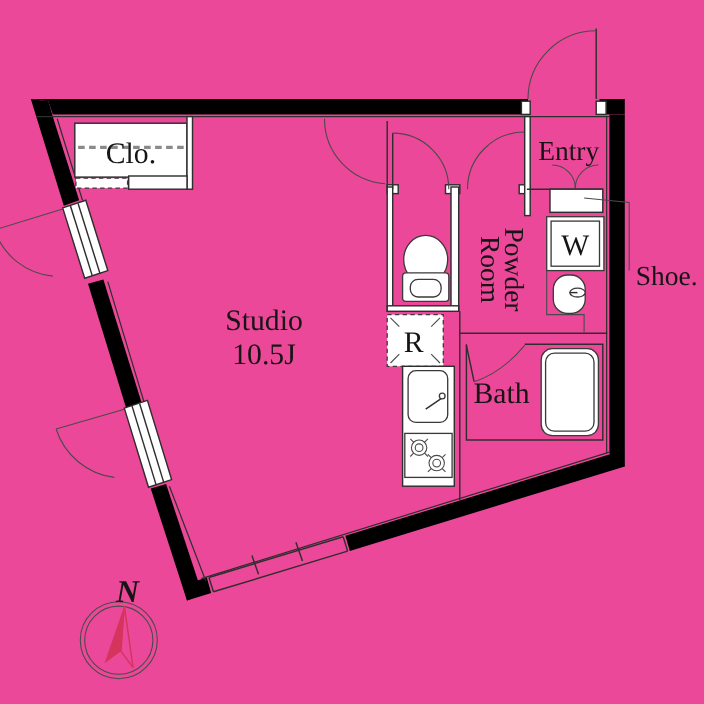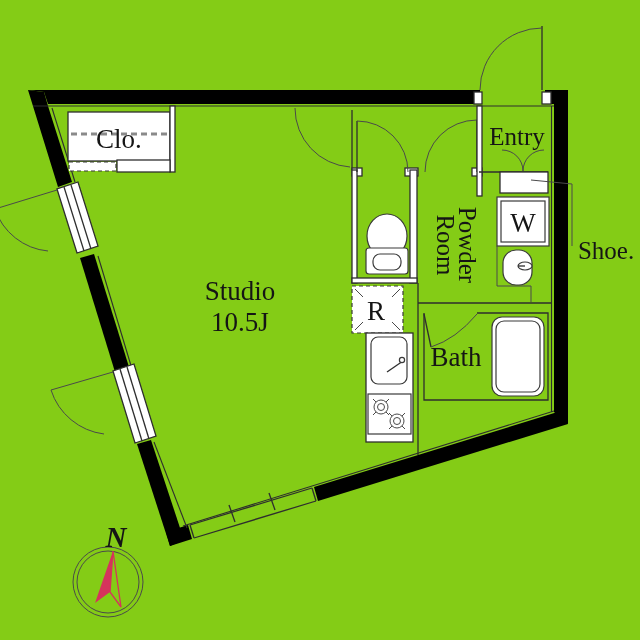--- a/index.html
+++ b/index.html
@@ -1,16 +1,16 @@
 <!DOCTYPE html>
 <html><head>
 <meta charset="utf-8">
 <style>
   html,body{margin:0;padding:0;background:#fff;}
-  .stage{position:relative;width:640px;height:640px;background:#84cc16;overflow:hidden;
+  .stage{position:relative;width:640px;height:640px;background:#ec4899;overflow:hidden;
          font-family:"Liberation Serif","DejaVu Serif",serif;}
   svg{position:absolute;left:0;top:0;}
   text{font-family:"Liberation Serif","DejaVu Serif",serif;fill:#151515;}
   .lbl{font-size:27px;}
   .lbl-sm{font-size:25px;}
   .wall{fill:#000000;stroke:none;}
   .face{stroke:#2e2e2e;stroke-width:1.1;fill:none;}
   .ln{stroke:#2e2e2e;stroke-width:1.3;fill:none;}
   .lnw{stroke:#2e2e2e;stroke-width:1.3;fill:#ffffff;}
   .fix{stroke:#3a3a3a;stroke-width:1.2;fill:#ffffff;}

